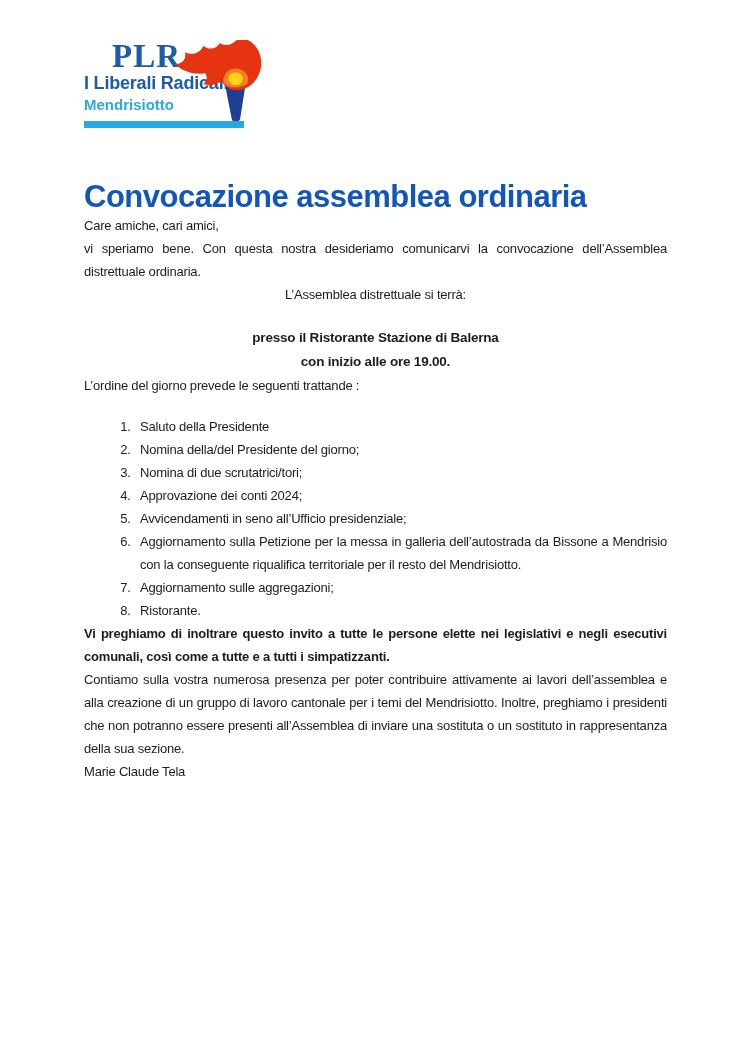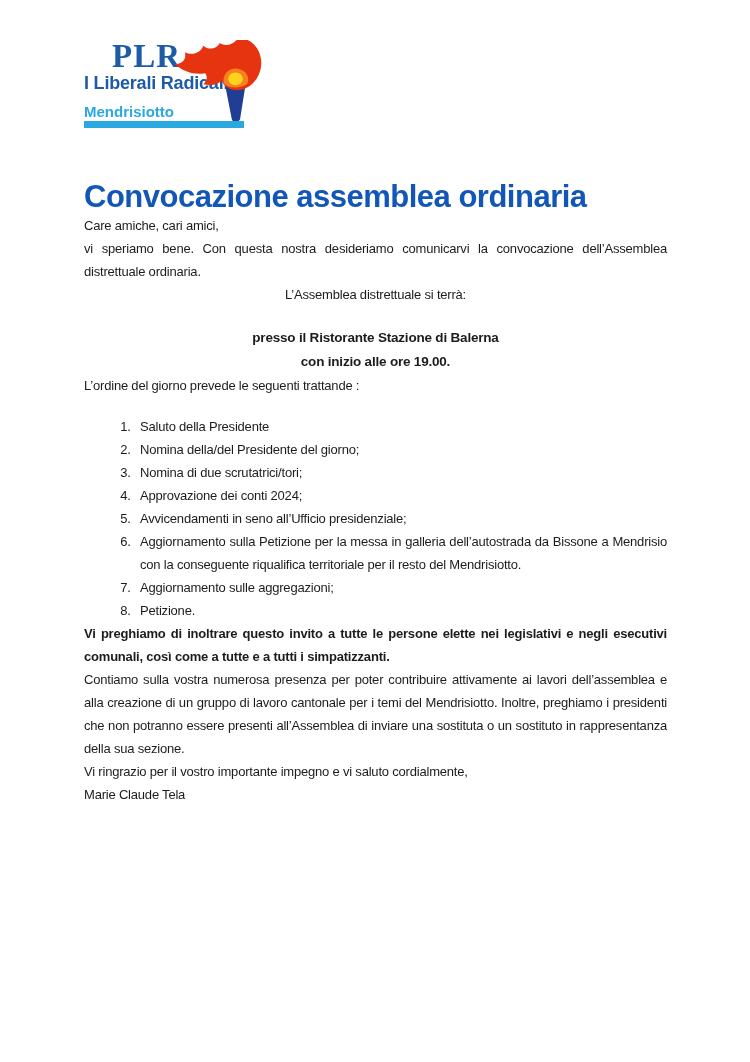--- a/index.html
+++ b/index.html
@@ -37,21 +37,21 @@
     line-height: 15px;
     letter-spacing: -0.2px;
     color: #1d5ba8;
     margin-top: 4px;
   }
   .logo-line2 {
     font-weight: bold;
     font-size: 15px;
     line-height: 17px;
     color: #2aa9e0;
-    margin-top: 12px;
+    margin-top: 5px;
   }
   .logo-bar {
     position: absolute;
     left: 0; bottom: 0;
     width: 160px; height: 7px;
     background: #2aa9e0;
   }
   .flame {
     position: absolute;
     top: 0; right: -6px;
@@ -171,25 +171,24 @@
     <p class="body-text agenda-lead">L’ordine del giorno prevede le seguenti trattande :</p>
 
     <ol class="agenda">
       <li>Saluto della Presidente</li>
       <li>Nomina della/del Presidente del giorno;</li>
       <li>Nomina di due scrutatrici/tori;</li>
       <li>Approvazione dei conti 2024;</li>
       <li>Avvicendamenti in seno all’Ufficio presidenziale;</li>
       <li>Aggiornamento sulla Petizione per la messa in galleria dell’autostrada da Bissone a Mendrisio con la conseguente riqualifica territoriale per il resto del Mendrisiotto.</li>
       <li>Aggiornamento sulle aggregazioni;</li>
-      <li>Petizione.</li>
+      <li>Ristorante.</li>
     </ol>
 
     <p class="body-text request-bold">Vi preghiamo di inoltrare questo invito a tutte le persone elette nei legislativi e negli esecutivi comunali, così come a tutte e a tutti i simpatizzanti.</p>
 
     <p class="body-text request-body">Contiamo sulla vostra numerosa presenza per poter contribuire attivamente ai lavori dell’assemblea e alla creazione di un gruppo di lavoro cantonale per i temi del Mendrisiotto. Inoltre, preghiamo i presidenti che non potranno essere presenti all’Assemblea di inviare una sostituta o un sostituto in rappresentanza della sua sezione.</p>
 
-    <p class="body-text closing">Vi ringrazio per il vostro importante impegno e vi saluto cordialmente,</p>
 
     <p class="body-text signature">Marie Claude Tela</p>
 
   </main>
 </div>
 
 </body></html>

